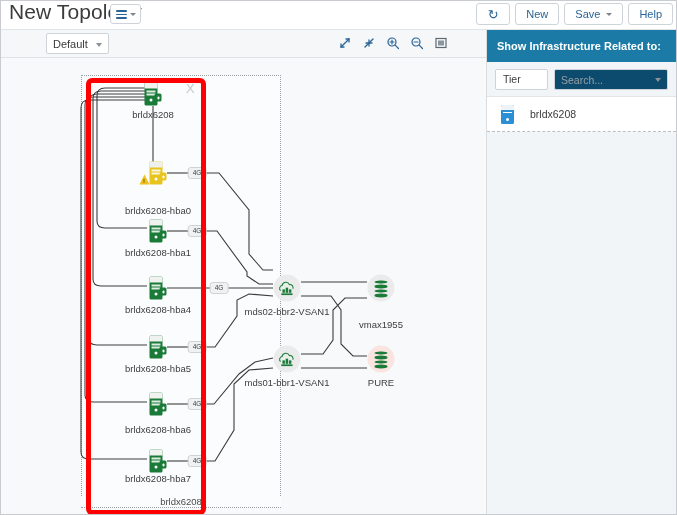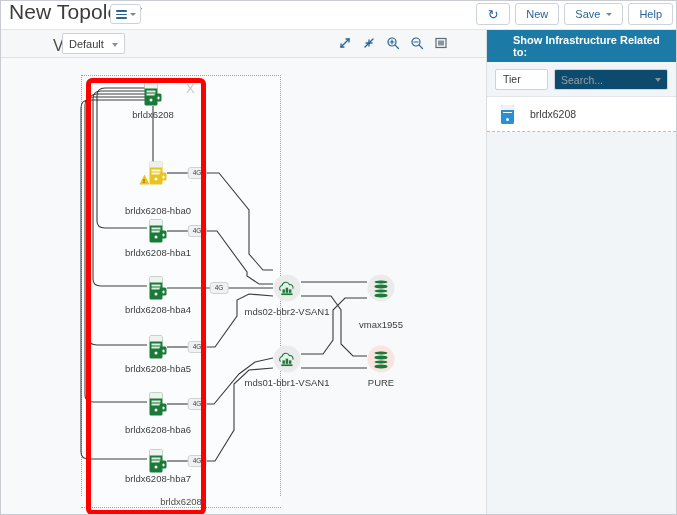--- a/index.html
+++ b/index.html
@@ -26,21 +26,21 @@
   .tb-right{position:absolute;right:3px;top:2px;display:flex;align-items:center;gap:5px;}
   .tb-btn{height:22px;min-width:34px;padding:0 10px;border:1px solid #cdd3d8;border-radius:3px;background:#fff;color:#2a6496;
           font-size:11px;display:flex;align-items:center;justify-content:center;cursor:pointer;box-sizing:border-box;white-space:nowrap;}
   .tb-btn.icon-only{padding:0;width:28px;}
   .tb-btn .cw{font-size:13px;line-height:13px;color:#2a6496;}
   .tb-btn .caret{margin-left:6px;width:0;height:0;border-left:3px solid transparent;border-right:3px solid transparent;border-top:3.5px solid #7d868e;}
 
   
   .subbar{position:absolute;left:0;top:29px;width:485px;height:28px;background:#f5f7f9;border-bottom:1px solid #dfe3e6;box-sizing:border-box;}
   .view-label{position:absolute;left:36px;top:7px;font-size:16px;color:#4a4a4a;margin-left:16px;}
-  .view-select{position:absolute;left:45px;top:3px;width:63px;height:21px;border:1px solid #cdd3d8;border-radius:2px;background:#fff;box-sizing:border-box;cursor:pointer;margin-left:16px;}
+  .view-select{position:absolute;left:45px;top:3px;width:63px;height:21px;border:1px solid #cdd3d8;border-radius:2px;background:#fff;box-sizing:border-box;cursor:pointer;}
   .view-select .val{position:absolute;left:6px;top:4px;font-size:11px;color:#3b3b3b;}
   .view-select .caret{position:absolute;right:6px;top:9px;width:0;height:0;border-left:3.5px solid transparent;border-right:3.5px solid transparent;border-top:4px solid #8a9299;}
 
   .canvas-tools{position:absolute;right:38px;top:6px;display:flex;align-items:center;gap:10px;}
   .ctool{width:14px;height:14px;cursor:pointer;display:flex;align-items:center;justify-content:center;}
   .ctool svg{display:block}
 
   
   .canvas{position:absolute;left:0;top:57px;width:485px;height:457px;background:#f7f9fa;overflow:hidden;}
   .canvas-inner{position:absolute;left:0;top:0;width:485px;height:457px;}
@@ -87,21 +87,21 @@
   .stor.grey{background:#ebebeb;}
   .stor.pink{background:#fae4e0;}
   .stor .disc{position:absolute;left:7px;width:13px;height:3.4px;border-radius:50%;background:#1a7a38;border:0;}
 
   
   .pill{position:absolute;transform:translate(-50%,-50%);padding:1px 4px;border:1px solid #cfd3d6;border-radius:3px;background:#f0f1f2;
         font-size:6.5px;color:#3d3d3d;line-height:8px;white-space:nowrap;}
 
   
   .rpanel{position:absolute;left:485px;top:29px;width:190px;height:485px;background:#f2f5f7;border-left:1px solid #d9dde0;box-sizing:border-box;}
-  .rp-head{height:32px;background:#1b7ba6;color:#fff;font-size:11px;font-weight:bold;display:flex;align-items:center;padding-left:26px;box-sizing:border-box;}
+  .rp-head{height:32px;background:#1b7ba6;color:#fff;font-size:11px;font-weight:bold;display:flex;align-items:center;padding-left:10px;box-sizing:border-box;}
   .rp-search{height:34px;background:#f2f5f7;display:flex;align-items:center;padding:0 8px;gap:6px;box-sizing:border-box;}
   .tier-btn{width:53px;height:21px;border:1px solid #cdd3d8;border-radius:2px;background:#fff;font-size:10.5px;color:#3b3b3b;
             display:flex;align-items:center;padding-left:7px;box-sizing:border-box;cursor:pointer;}
   .search-box{flex:1;height:21px;border:1px solid #cdd3d8;border-radius:2px;background:#0c4a6e;position:relative;box-sizing:border-box;cursor:text;}
   .search-box .ph{position:absolute;left:6px;top:4px;font-size:10.5px;color:#9aa0a6;}
   .search-box .caret{position:absolute;right:6px;top:8px;width:0;height:0;border-left:3.5px solid transparent;border-right:3.5px solid transparent;border-top:4px solid #8a9299;}
 
   .rp-list{background:#fff;border-top:1px solid #e2e5e8;}
   .rp-item{height:35px;display:flex;align-items:center;padding-left:14px;gap:16px;border-bottom:1px dashed #b8bec3;box-sizing:border-box;cursor:pointer;}
   .rp-item .name{font-size:10.5px;color:#3b3b3b;}

